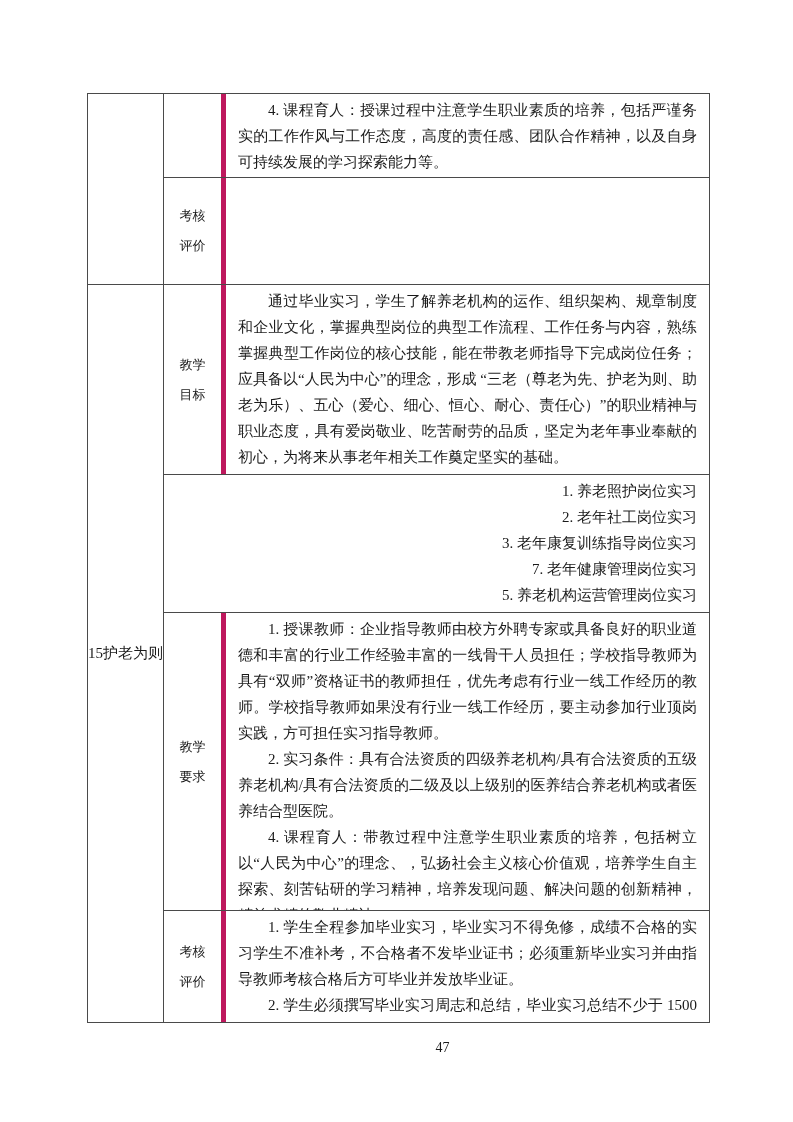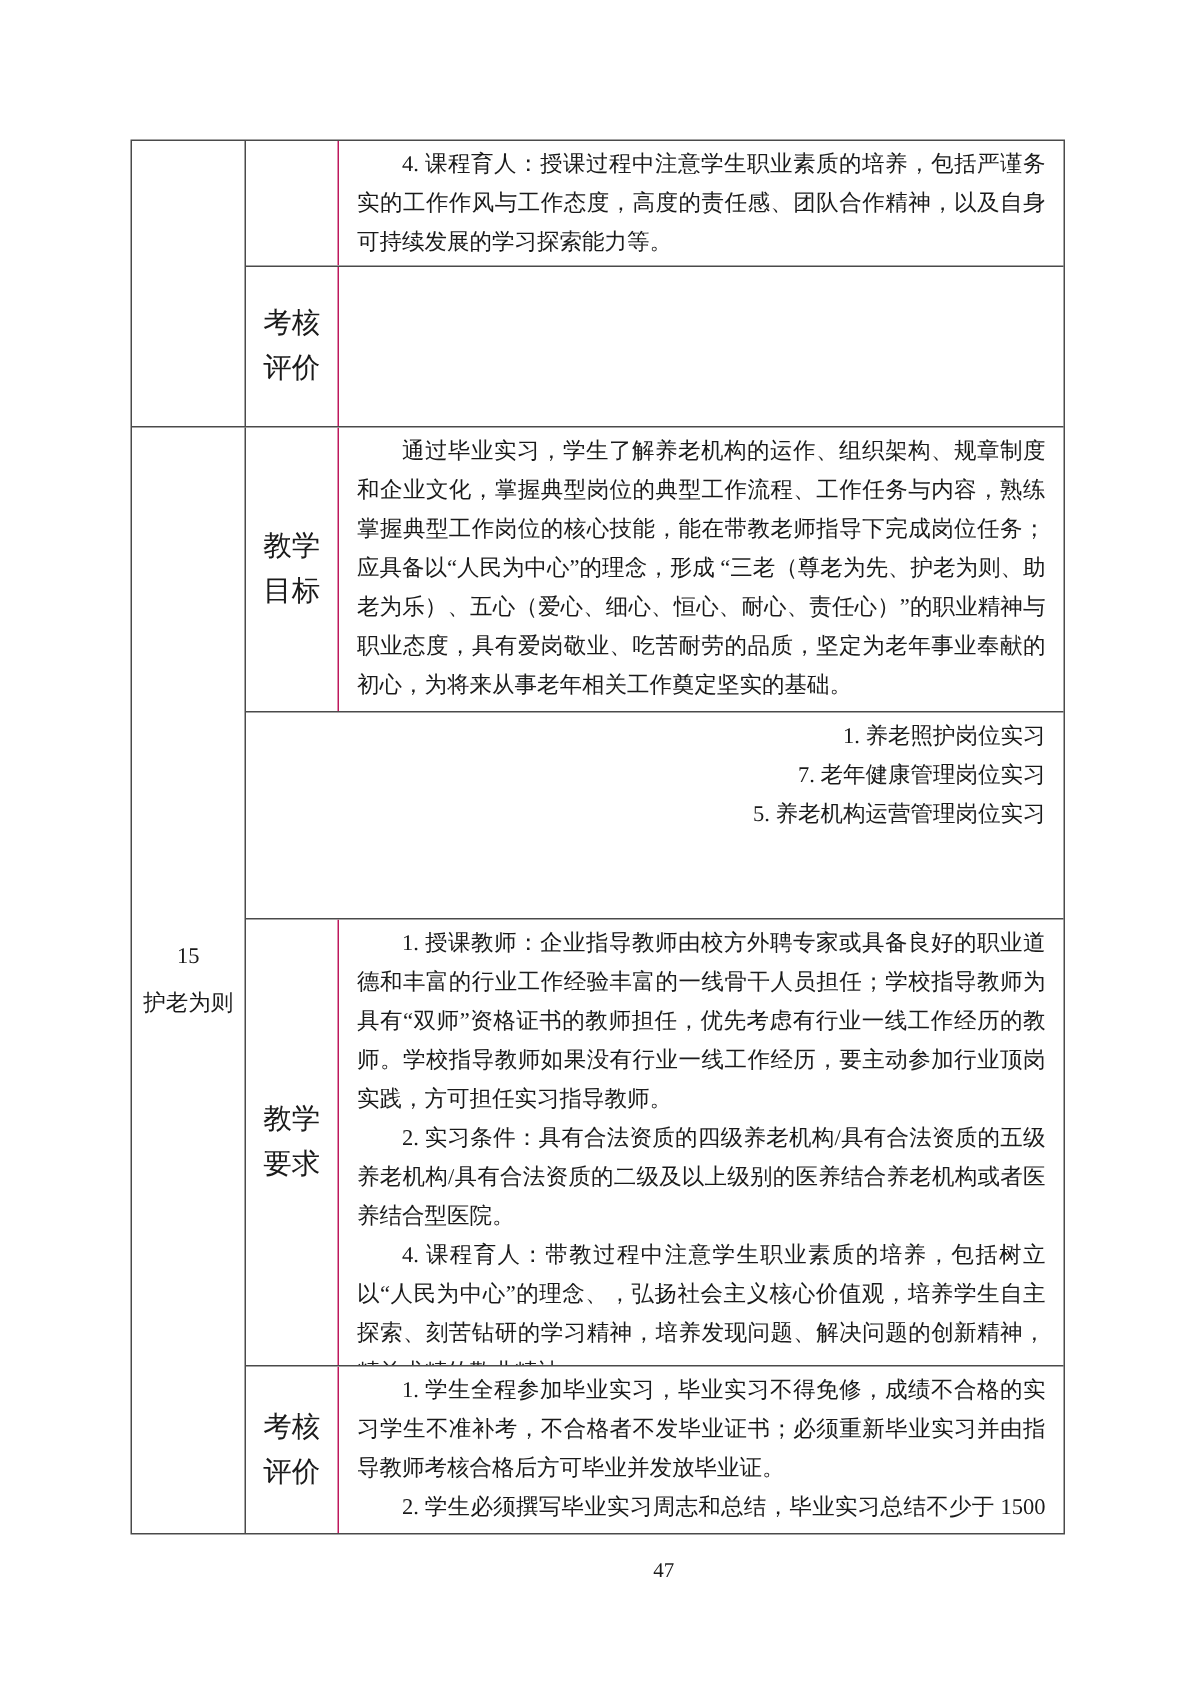--- a/index.html
+++ b/index.html
@@ -26,21 +26,21 @@
     background: #ffffff;
   }
   .band { display: flex; }
   .bt { border-top: 1px solid #4a4a4a; }
   .col1 {
     width: 76px;
     flex: none;
     box-sizing: border-box;
     border-right: 1px solid #4a4a4a;
     display: flex;
-    flex-direction: column;
+    flex-direction: row;
     align-items: center;
     justify-content: center;
     font-size: 15px;
     line-height: 31px;
     text-align: right;
   }
   .col-rest {
     flex: 1;
     display: flex;
     flex-direction: column;
@@ -48,26 +48,26 @@
   }
   .subrow {
     display: flex;
     box-sizing: border-box;
     overflow: hidden;
   }
   .label-cell {
     width: 62px;
     flex: none;
     box-sizing: border-box;
-    border-right: 1px solid #be185d;
+    border-right: 5px solid #be185d;
     display: flex;
     flex-direction: column;
     align-items: center;
     justify-content: center;
-    font-size: 19px;
+    font-size: 13px;
     line-height: 30px;
   }
   .content-cell {
     flex: 1;
     box-sizing: border-box;
     padding: 3px 12px 0 12px;
     font-size: 15px;
     line-height: 26px;
     text-align: justify;
     overflow: hidden;
@@ -128,20 +128,22 @@
             <div>目标</div>
           </div>
           <div class="content-cell">
             <p>通过毕业实习，学生了解养老机构的运作、组织架构、规章制度和企业文化，掌握典型岗位的典型工作流程、工作任务与内容，熟练掌握典型工作岗位的核心技能，能在带教老师指导下完成岗位任务；应具备以“人民为中心”的理念，形成 “三老（尊老为先、护老为则、助老为乐）、五心（爱心、细心、恒心、耐心、责任心）”的职业精神与职业态度，具有爱岗敬业、吃苦耐劳的品质，坚定为老年事业奉献的初心，为将来从事老年相关工作奠定坚实的基础。</p>
           </div>
         </div>
 
         <div class="subrow bt" style="height:138px">
           <div class="content-cell">
             <p class="list-line">1. 养老照护岗位实习</p>
+            <p class="list-line">2. 老年社工岗位实习</p>
+            <p class="list-line">3. 老年康复训练指导岗位实习</p>
             <p class="list-line">7. 老年健康管理岗位实习</p>
             <p class="list-line">5. 养老机构运营管理岗位实习</p>
           </div>
         </div>
 
         <div class="subrow bt" style="height:298px">
           <div class="label-cell">
             <div>教学</div>
             <div>要求</div>
           </div>

